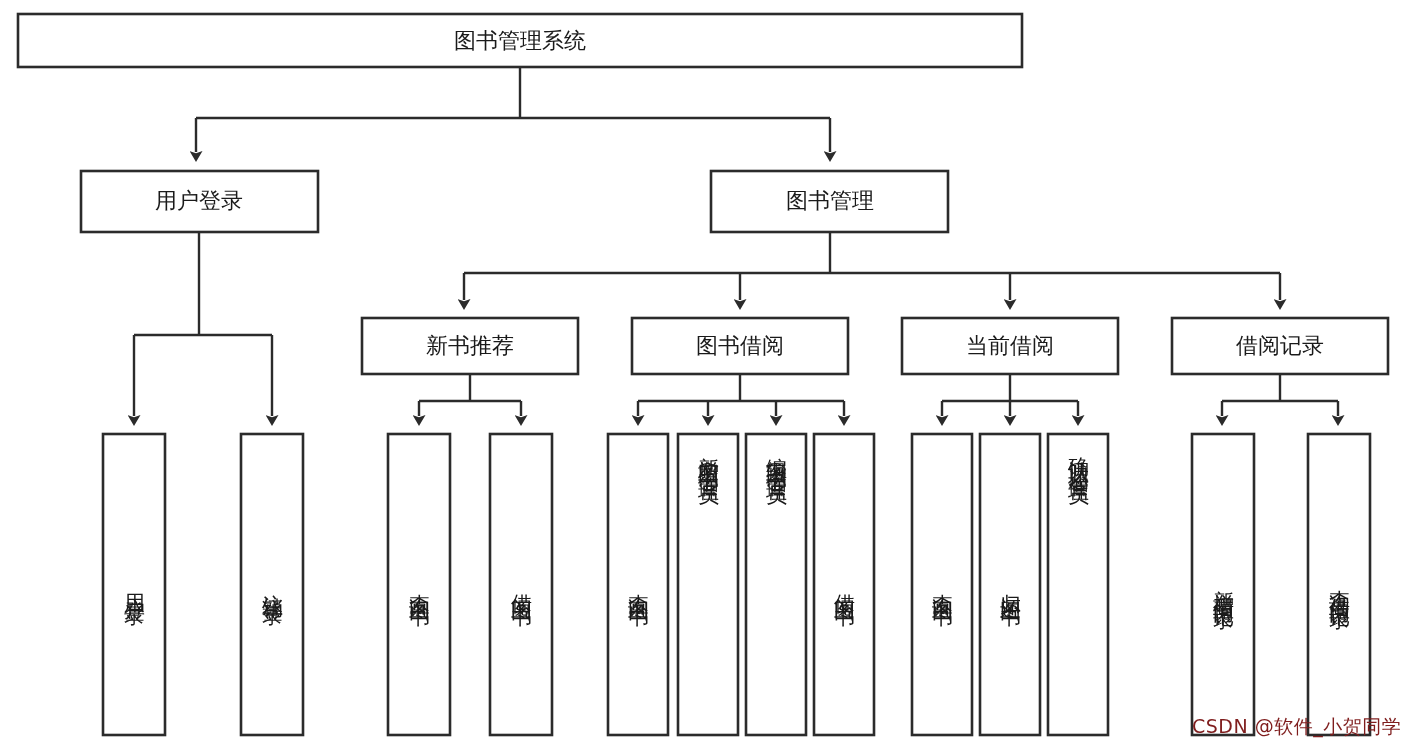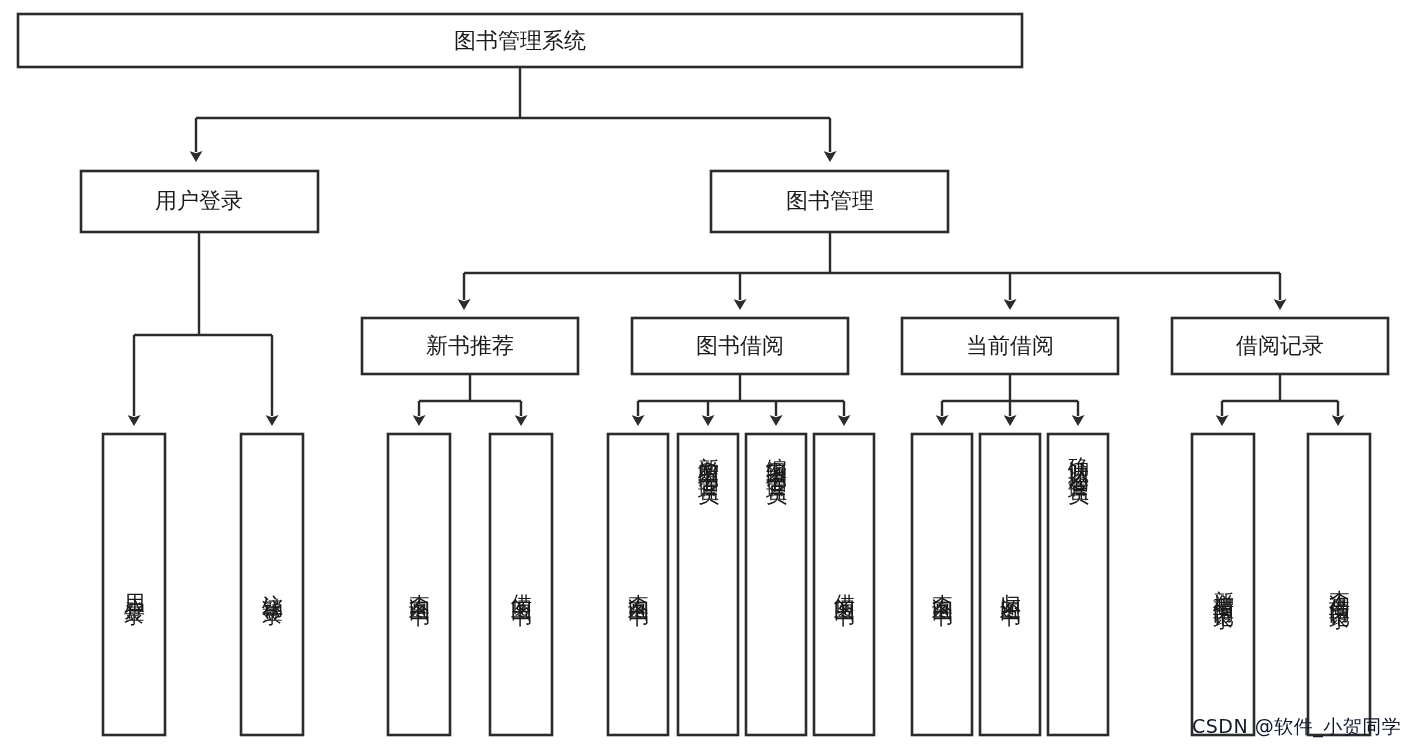--- a/index.html
+++ b/index.html
@@ -61,21 +61,21 @@
     line-height: 1.0;
     letter-spacing: 4px;
     color: #1a1a1a;
     white-space: nowrap;
     text-align: center;
   }
   .watermark {
     position: absolute;
     font-family: "DejaVu Sans", "Liberation Sans", sans-serif;
     font-size: 19px;
-    color: #0f172a;
+    color: #7f1d1d;
     white-space: nowrap;
     letter-spacing: 0.5px;
   }
 </style>
 </head>
 <body>
 
 <div id="diagram-root">
 
   <svg class="flow" viewBox="0 0 1405 747">

